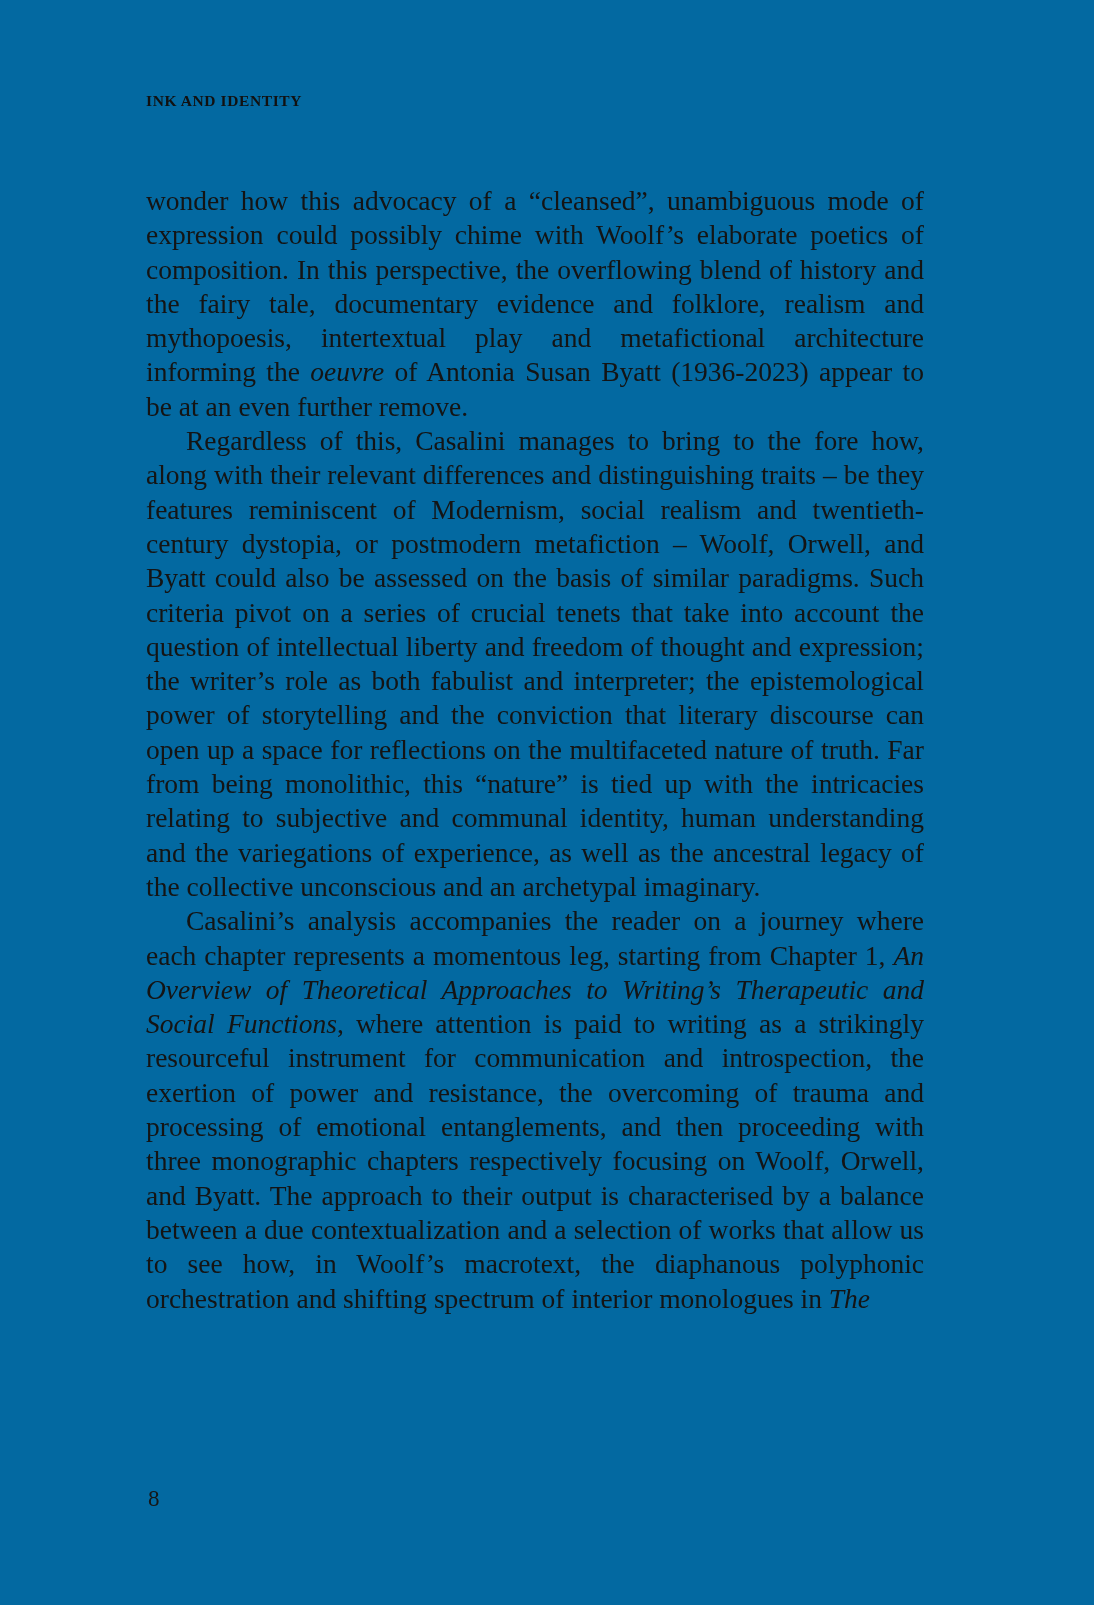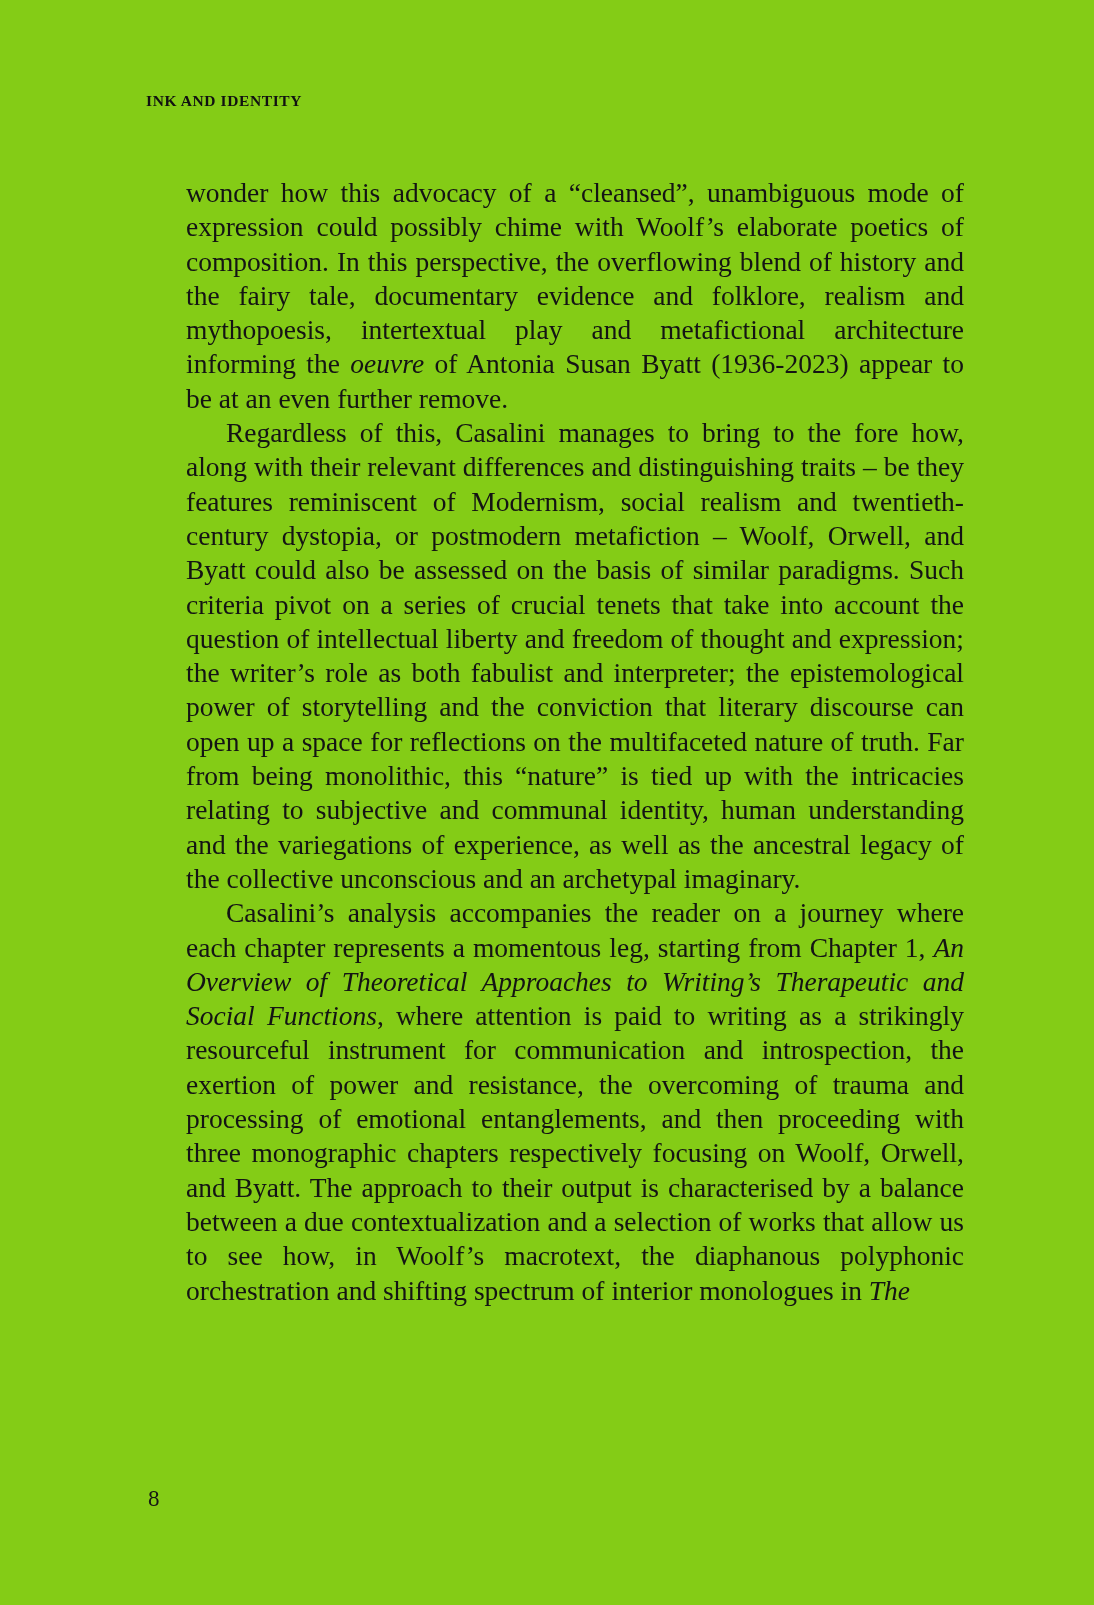--- a/index.html
+++ b/index.html
@@ -4,21 +4,21 @@
 <style>
   html, body {
     margin: 0;
     padding: 0;
     background: #ffffff;
   }
   .page {
     position: relative;
     width: 1094px;
     height: 1605px;
-    background: #84cc16;
+    background: #0369a1;
     box-sizing: border-box;
     overflow: hidden;
     font-family: "Liberation Serif", "DejaVu Serif", serif;
     color: #1a1a1a;
   }
 
   
   .running-header {
     position: absolute;
     left: 146px;
@@ -28,23 +28,22 @@
     font-size: 15.5px;
     letter-spacing: 0.6px;
     color: #111111;
     white-space: nowrap;
   }
 
   
   .textblock {
     position: absolute;
     left: 146px;
-    top: 176px;
+    top: 184px;
     width: 778px;
-    margin-left: 40px;
   }
   .para {
     margin: 0;
     font-size: 27.5px;
     line-height: 34.3px;
     text-align: justify;
     text-justify: inter-word;
     color: #141414;
     hyphens: manual;
     -webkit-hyphens: manual;

